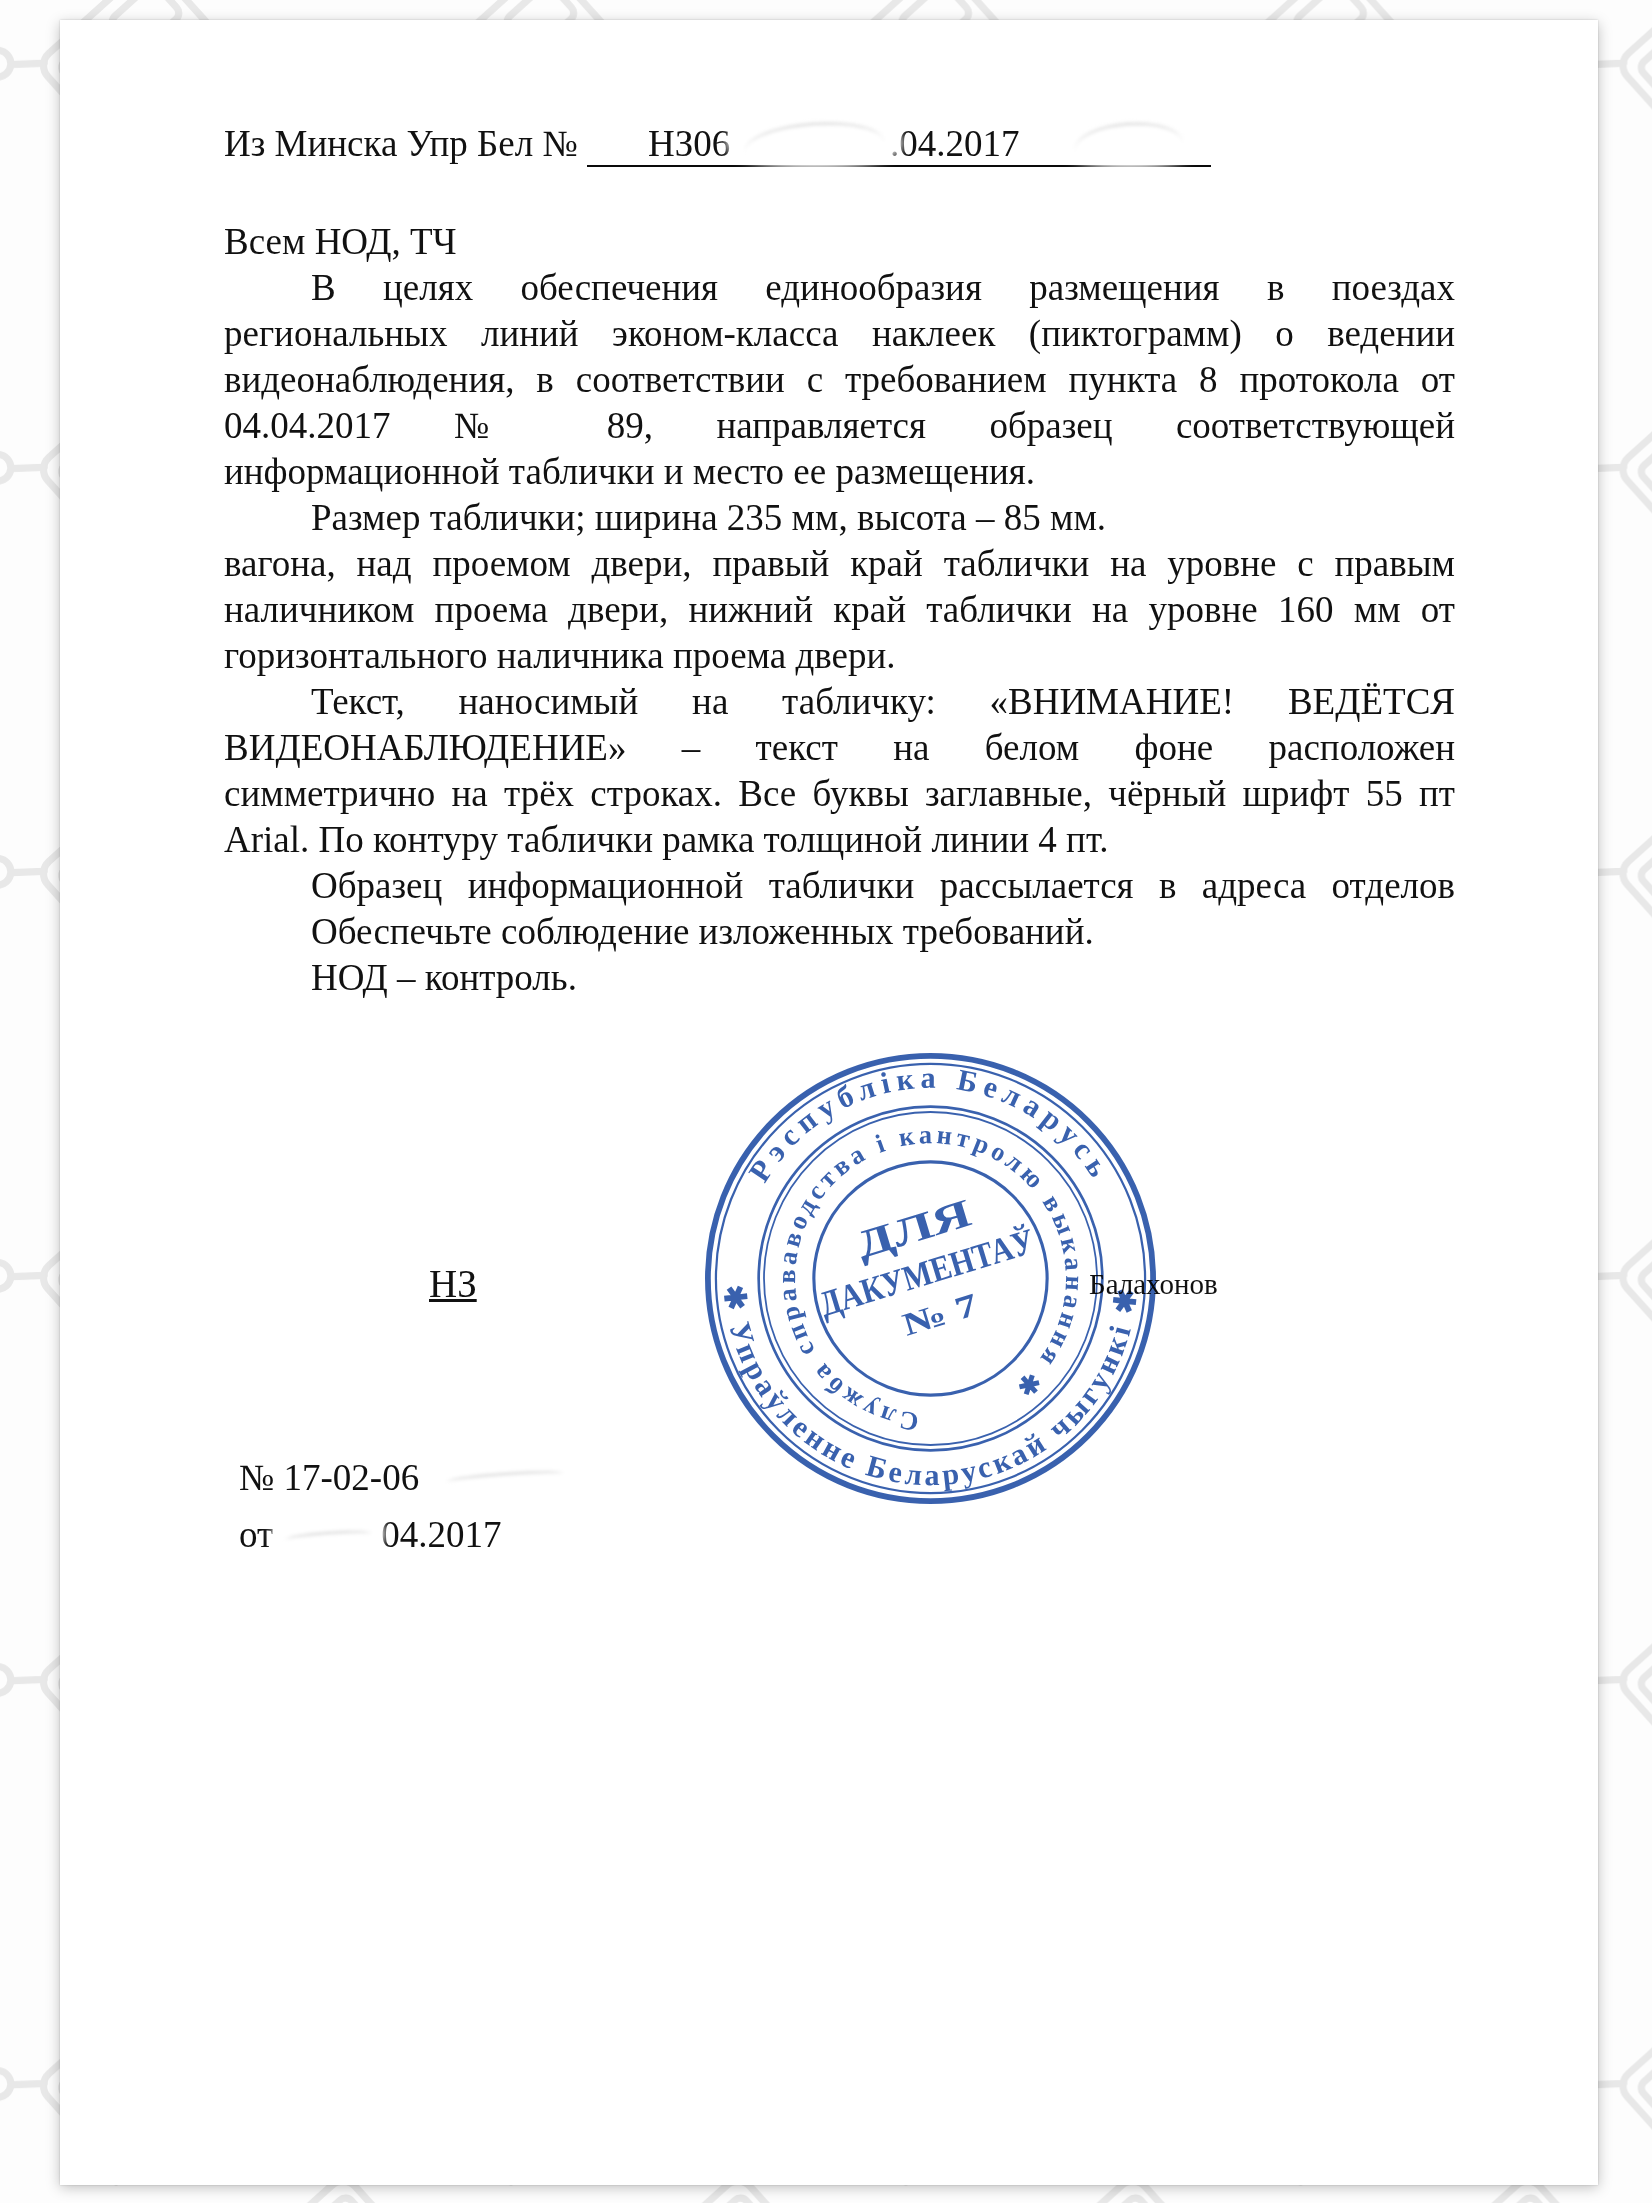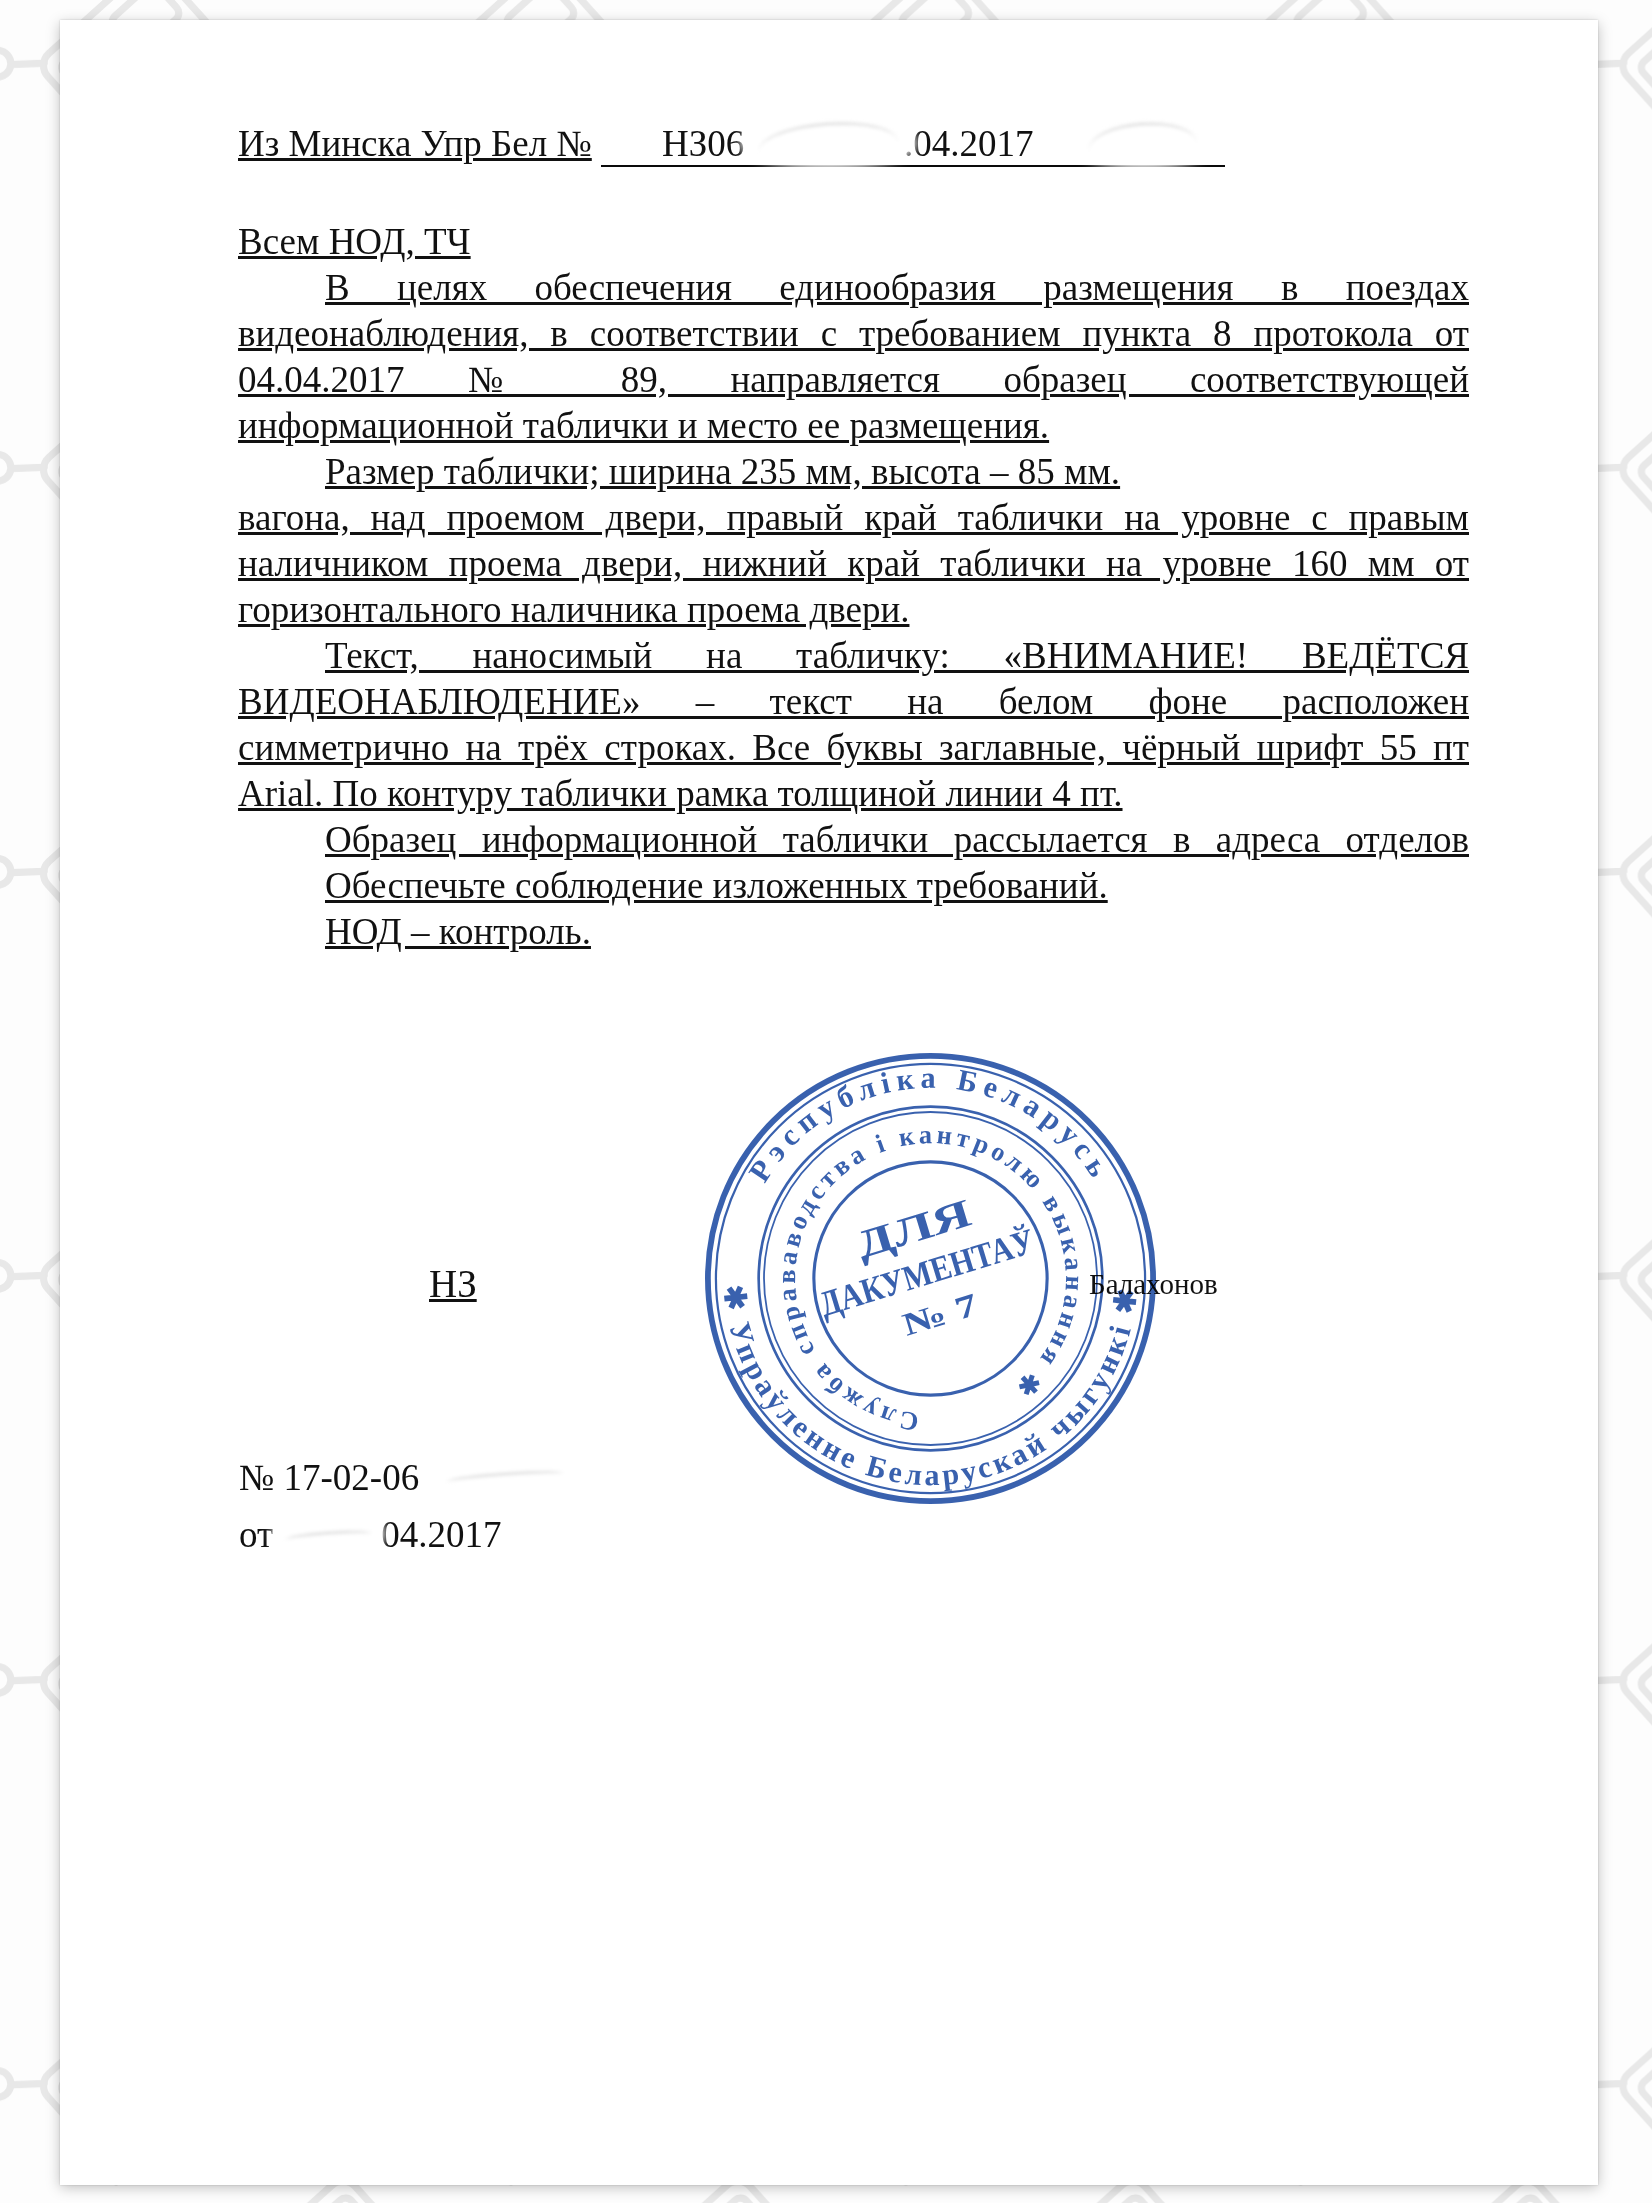--- a/index.html
+++ b/index.html
@@ -7,21 +7,21 @@
               font-family:"Liberation Serif", serif; color:#111; }
 
   
   #bg-pattern { position:absolute; left:0; top:0; width:1653px; height:2204px; }
 
   
   .page { position:absolute; left:60px; top:20px; width:1538px; height:2165px;
           background:#ffffff;
           box-shadow:0 2.8px 13px rgba(0,0,0,.25), 0 0 1.8px rgba(0,0,0,.18); }
 
-  .content { position:absolute; left:178px; top:101px; width:1231px;text-decoration:underline; }
+  .content { position:absolute; left:164px; top:101px; width:1231px; }
 
   .line { height:46px; line-height:46px; font-size:37px; white-space:nowrap; }
 
   
   .hdr-underline { display:inline-block; position:relative; width:624px; height:46px;
                    border-bottom:2.8px solid #0a0a0a; vertical-align:bottom; margin-left:9.2px; }
   .hdr-underline span { position:absolute; top:0; height:46px; line-height:46px; font-size:37px; }
   .hdr-num  { left:61px; }
   .hdr-date { left:303px; }
 
@@ -91,20 +91,21 @@
         <span class="blob" style="left:478px; top:1.8px; width:129px; height:40px;">
             <span class="smudge"></span>
           </span>
       </span>
     </div>
 
     <div class="line addressee">Всем НОД, ТЧ</div>
 
     <div class="paras">
         <div class="pline first">В целях обеспечения единообразия размещения в поездах</div>
+        <div class="pline">региональных линий эконом-класса наклеек (пиктограмм) о ведении</div>
         <div class="pline">видеонаблюдения, в соответствии с требованием пункта 8 протокола от</div>
         <div class="pline">04.04.2017 № 89, направляется образец соответствующей</div>
         <div class="pline last">информационной таблички и место ее размещения.</div>
         <div class="pline first last">Размер таблички; ширина 235 мм, высота – 85 мм.</div>
         <div class="pline">вагона, над проемом двери, правый край таблички на уровне с правым</div>
         <div class="pline">наличником проема двери, нижний край таблички на уровне 160 мм от</div>
         <div class="pline last">горизонтального наличника проема двери.</div>
         <div class="pline first">Текст, наносимый на табличку: «ВНИМАНИЕ! ВЕДЁТСЯ</div>
         <div class="pline">ВИДЕОНАБЛЮДЕНИЕ» – текст на белом фоне расположен</div>
         <div class="pline">симметрично на трёх строках. Все буквы заглавные, чёрный шрифт 55 пт</div>

